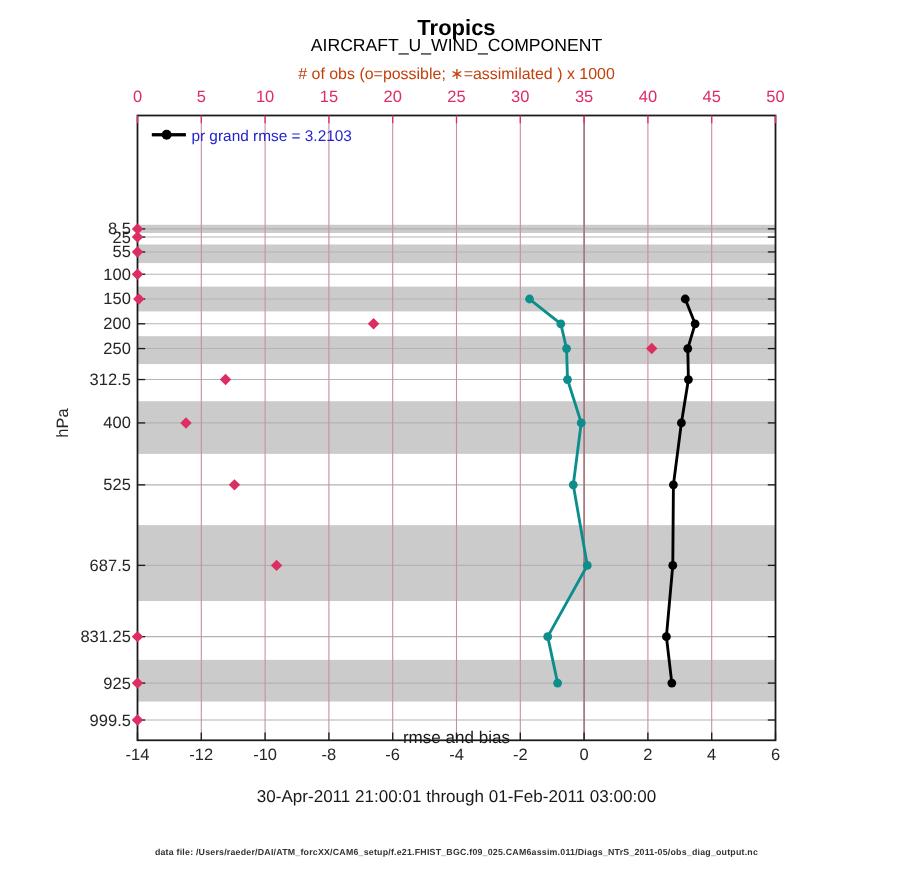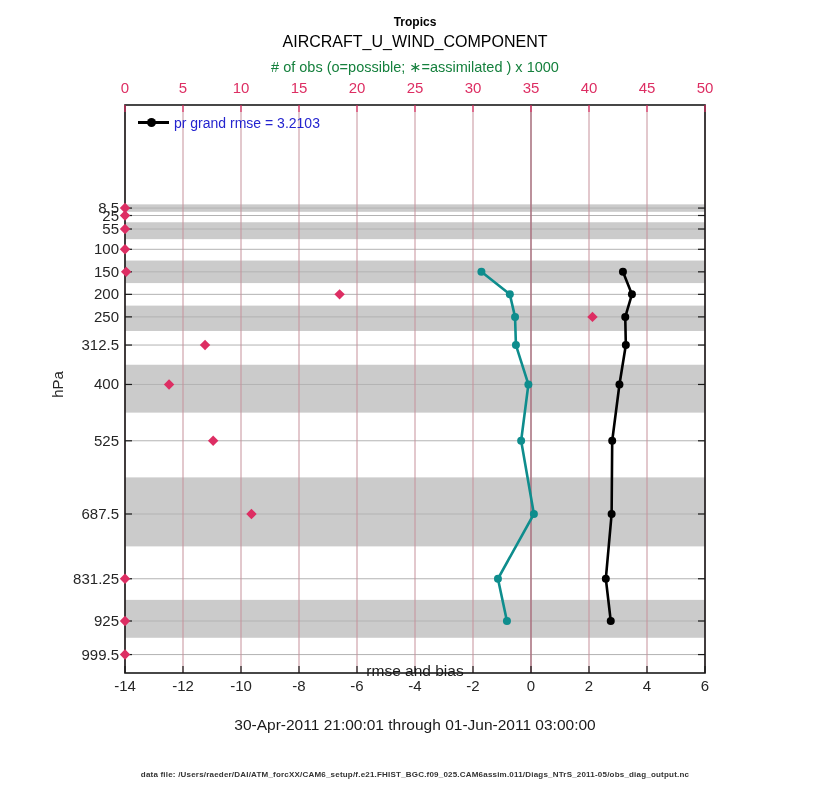--- a/index.html
+++ b/index.html
@@ -1,19 +1,19 @@
 <!DOCTYPE html>
 <html><head>
 <meta charset="utf-8">
 <style>
   html,body{margin:0;padding:0;background:#ffffff;width:830px;height:800px;overflow:hidden;}
   body{font-family:"Liberation Sans", sans-serif;position:relative;}
   .abs{position:absolute;}
   .centered{left:0;width:830px;text-align:center;}
-  .title{top:15px;font-size:12px;font-weight:bold;color:#000;}
+  .title{top:15px;font-size:20px;font-weight:bold;color:#000;}
   .subtitle{top:33px;font-size:16px;font-weight:normal;color:#000;}
   .obs-label{top:59px;font-size:14.5px;}
   #plot{position:absolute;left:0;top:0;}
   .legend{left:138px;top:113px;}
   .legend-row{display:flex;align-items:center;height:19px;}
   .sample{position:relative;width:31px;height:9px;}
   .sample-line{position:absolute;left:0;top:3px;width:31px;height:3px;}
   .sample-dot{position:absolute;left:9px;top:0;width:9px;height:9px;border-radius:50%;}
   .legend-label{margin-left:5px;font-size:14px;white-space:nowrap;}
   .ylab{left:37px;top:376px;width:40px;text-align:center;font-size:15px;color:#262626;
@@ -176,28 +176,28 @@
     <path d="M 169.07999999999998 379.263 L 174.27999999999997 384.46299999999997 L 169.07999999999998 389.66299999999995 L 163.88 384.46299999999997 Z" fill="#dd2e63"></path>
     <path d="M 213.16 435.581125 L 218.35999999999999 440.781125 L 213.16 445.98112499999996 L 207.96 440.781125 Z" fill="#dd2e63"></path>
     <path d="M 251.44 508.79468750000007 L 256.64 513.9946875 L 251.44 519.1946875000001 L 246.24 513.9946875 Z" fill="#dd2e63"></path>
     <path d="M 125 573.5605312499999 L 130.2 578.76053125 L 125 583.96053125 L 119.8 578.76053125 Z" fill="#dd2e63"></path>
     <path d="M 125 615.799125 L 130.2 620.999125 L 125 626.1991250000001 L 119.8 620.999125 Z" fill="#dd2e63"></path>
     <path d="M 125 649.3647275 L 130.2 654.5647275 L 125 659.7647275 L 119.8 654.5647275 Z" fill="#dd2e63"></path>
   </svg>
 
 <div class="abs centered title">Tropics</div>
 <div class="abs centered subtitle">AIRCRAFT_U_WIND_COMPONENT</div>
-<div class="abs centered obs-label" style="color: #15803d;"># of obs (o=possible; ∗=assimilated ) x 1000</div>
+<div class="abs centered obs-label" style="color: #c2410c;"># of obs (o=possible; ∗=assimilated ) x 1000</div>
 
 <div class="abs legend">
   <div class="legend-row">
     <span class="sample">
       <span class="sample-line" style="background: rgb(0, 0, 0);"></span>
         <span class="sample-dot" style="background: rgb(0, 0, 0);"></span>
     </span>
     <span class="legend-label" style="color: rgb(36, 36, 207);">pr grand rmse = 3.2103</span>
   </div>
 </div>
 
 <div class="abs ylab">hPa</div>
 <div class="abs centered xlabel">rmse and bias</div>
-<div class="abs centered caption">30-Apr-2011 21:00:01 through 01-Jun-2011 03:00:00</div>
+<div class="abs centered caption">30-Apr-2011 21:00:01 through 01-Feb-2011 03:00:00</div>
 <div class="abs centered footer">data file: /Users/raeder/DAI/ATM_forcXX/CAM6_setup/f.e21.FHIST_BGC.f09_025.CAM6assim.011/Diags_NTrS_2011-05/obs_diag_output.nc</div>
 
 </body></html>

